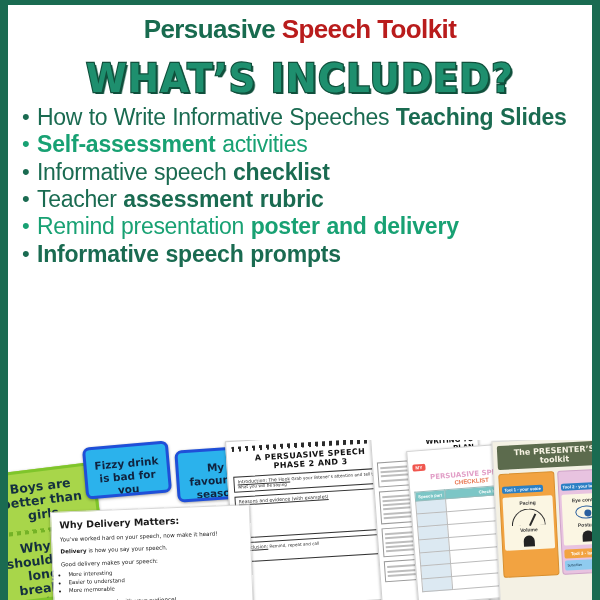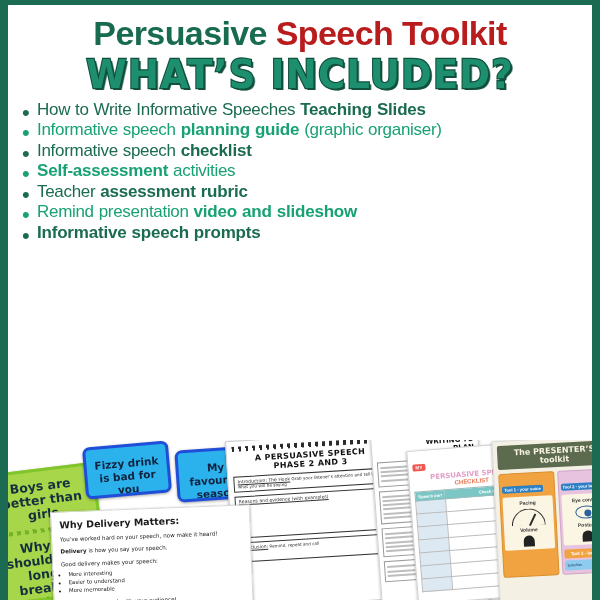--- a/index.html
+++ b/index.html
@@ -26,30 +26,30 @@
   }
 
   
   .title-row {
     text-align:center;
     padding-top:11px;
     line-height:1;
     white-space:nowrap;
   }
   .title-main {
-    font-size:34px;
+    font-size:26px;
     font-weight:bold;
     letter-spacing:-.6px;
   }
   .t-dark { color:#186B4F; }
   .t-teal { color:#b91c1c; }
 
   .subtitle-row {
     text-align:center;
-    margin-top:6px;
+    margin-top:18px;
     line-height:1;
   }
   .subtitle {
     display:inline-block;
     font-size:37px;
     font-weight:bold;
     color:#1E8F6E;
     letter-spacing:1.2px;
     -webkit-text-stroke:2.2px #10503C;
     paint-order:stroke fill;
@@ -59,21 +59,21 @@
   }
 
   
   #list {
     margin-top:7px;
     padding:0 8px 0 14px;
   }
   .bullet {
     position:relative;
     padding-left:15px;
-    font-size:17px;
+    font-size:23px;
     line-height:1.145;
     letter-spacing:-.3px;
     margin-bottom:1px;
     word-spacing:.5px;
   }
   .bullet::before {
     content:"\2022";
     position:absolute;
     left:0; top:0;
     font-size:22px;
@@ -241,38 +241,35 @@
     <div class="subtitle-row">
       <span class="subtitle">WHAT’S INCLUDED?</span>
     </div>
 
     <div id="list">
 
       <div class="bullet c-dark">
         <span>How to Write Informative Speeches </span><b>Teaching Slides</b><span></span>
       </div>
 
+
       <div class="bullet c-teal">
-        <span>Informative speech </span><b>planning guide</b><span> (graphic organiser)</span>
+        <span></span><b>Self-assessment</b><span> activities</span>
       </div>
 
       <div class="bullet c-dark">
         <span>Informative speech </span><b>checklist</b><span></span>
       </div>
 
-      <div class="bullet c-teal">
-        <span></span><b>Self-assessment</b><span> activities</span>
-      </div>
-
       <div class="bullet c-dark">
         <span>Teacher </span><b>assessment rubric</b><span></span>
       </div>
 
       <div class="bullet c-teal">
-        <span>Remind presentation </span><b>video and slideshow</b><span></span>
+        <span>Remind presentation </span><b>poster and delivery</b><span></span>
       </div>
 
       <div class="bullet c-dark">
         <span></span><b>Informative speech prompts</b><span></span>
       </div>
 
 
     </div>
 
     <div id="collage">

